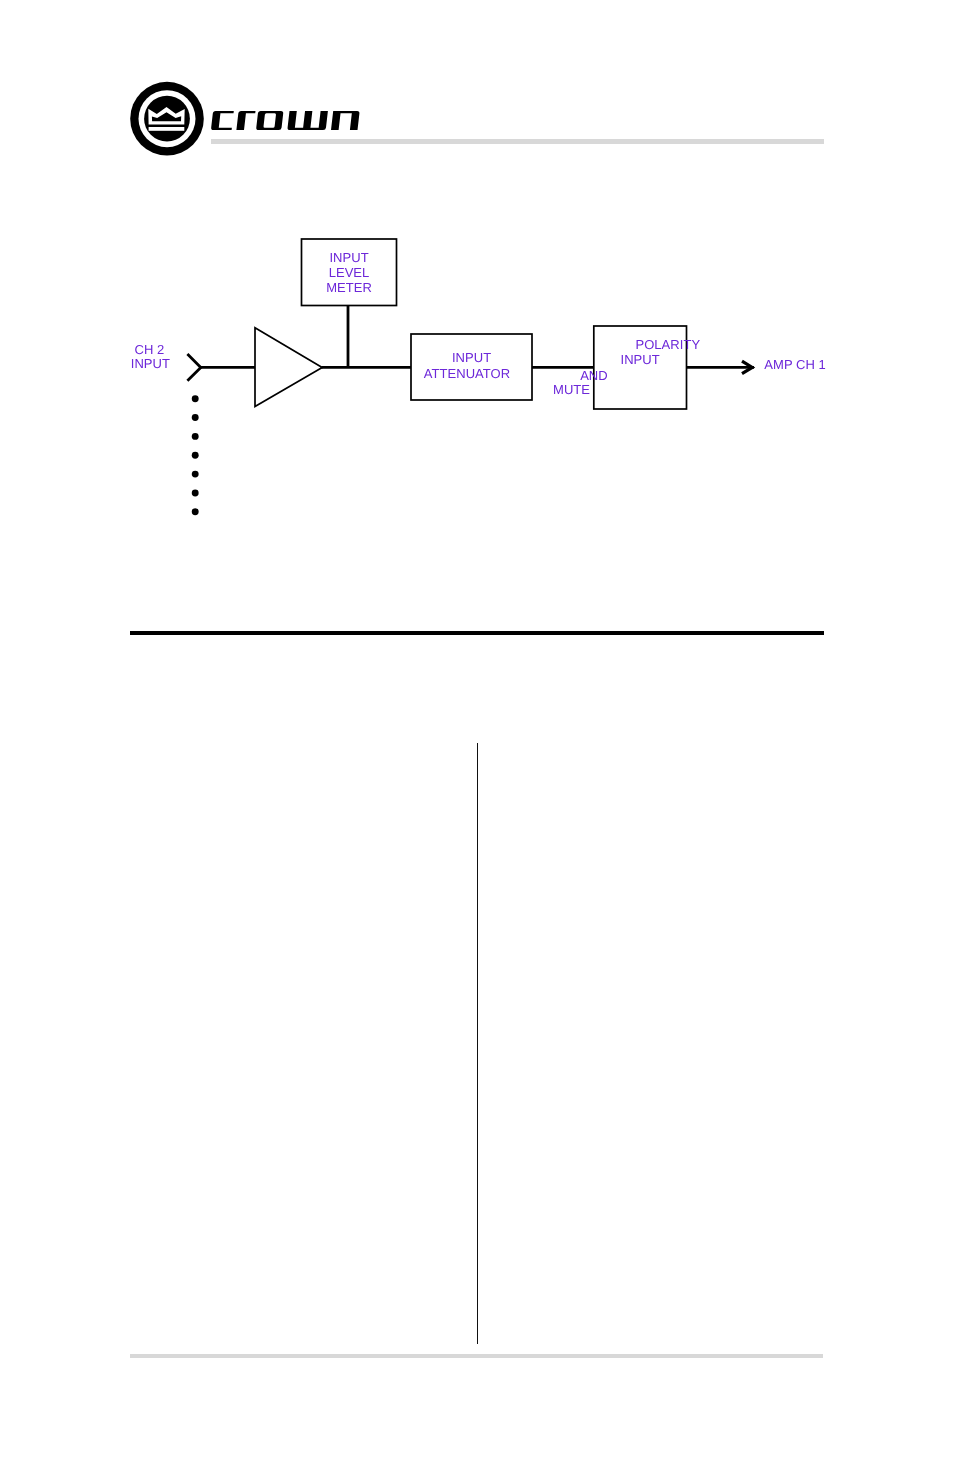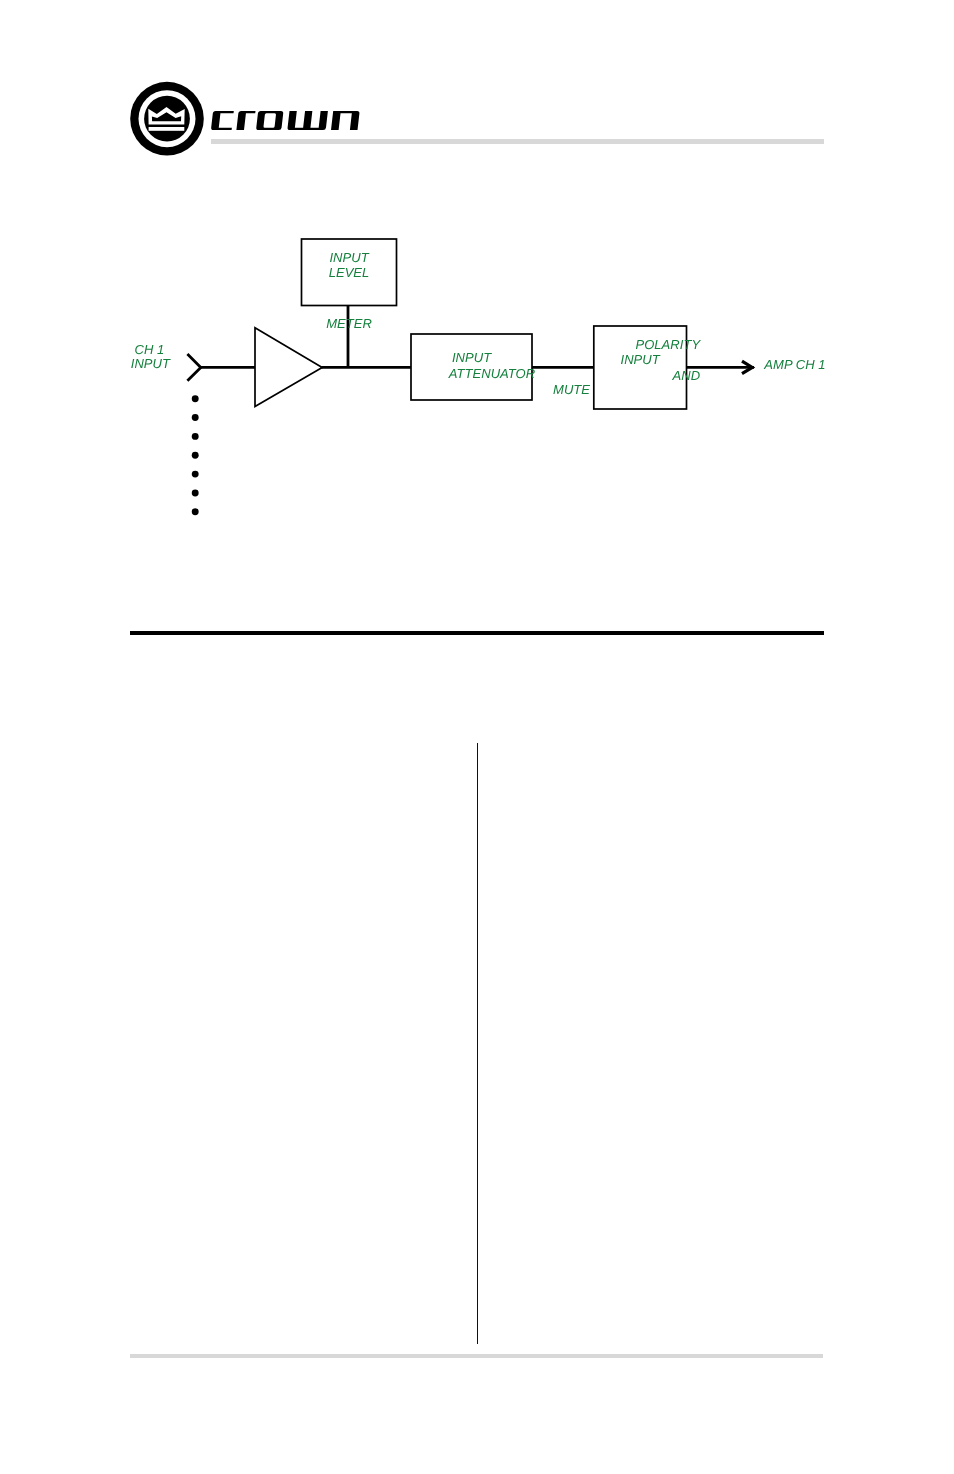--- a/index.html
+++ b/index.html
@@ -12,21 +12,21 @@
   .page { position:absolute; left:0; top:0; width:954px; height:1474px; background:#fff; }
 
   
   #logo-badge   { position:absolute; left:129.6px; top:80.8px;  width:76px;  height:76px; }
   #wordmark     { position:absolute; left:209px; top:105px; width:160px; height:32px; }
   #header-rule  { position:absolute; left:211px; top:138.9px; width:613.2px; height:4.7px; background:#d8d8d8; }
 
   
   #diagram      { position:absolute; left:0; top:0; width:954px; height:600px; }
   .lbl          { position:absolute; font-size:13px; line-height:13px; white-space:nowrap;
-                  letter-spacing:0.05px; color:#15803d;font-style:italic; }
+                  letter-spacing:0.05px; color:#6d28d9; }
 
   
   #section-rule { position:absolute; left:129.6px; top:630.8px; width:694.4px; height:4.1px; background:#000; }
   #col-divider  { position:absolute; left:477.1px; top:743px;  width:1.2px;  height:600.6px; background:#111; }
   #footer-rule  { position:absolute; left:130px;   top:1353.7px; width:693.3px; height:4.6px; background:#d8d8d8; }
 </style>
 </head>
 <body>
 
 <div class="page">
@@ -69,28 +69,28 @@
   <circle cx="195.2" cy="398.70" r="3.45" fill="#000"></circle>
   <circle cx="195.2" cy="417.55" r="3.45" fill="#000"></circle>
   <circle cx="195.2" cy="436.40" r="3.45" fill="#000"></circle>
   <circle cx="195.2" cy="455.25" r="3.45" fill="#000"></circle>
   <circle cx="195.2" cy="474.10" r="3.45" fill="#000"></circle>
   <circle cx="195.2" cy="492.95" r="3.45" fill="#000"></circle>
   <circle cx="195.2" cy="511.80" r="3.45" fill="#000"></circle>
   </svg>
   <div class="lbl" style="left:289.0px;top:250.9px;width:120px;text-align:center;">INPUT</div>
   <div class="lbl" style="left:289.0px;top:266.2px;width:120px;text-align:center;">LEVEL</div>
-  <div class="lbl" style="left:289.0px;top:281.4px;width:120px;text-align:center;margin-top:36px;">METER</div>
+  <div class="lbl" style="left:289.0px;top:281.4px;width:120px;text-align:center;">METER</div>
   <div class="lbl" style="left:401.5px;top:351.4px;width:140px;text-align:center;">INPUT</div>
-  <div class="lbl" style="left:422px;top:366.7px;width:140px;text-align:center;">ATTENUATOR</div>
+  <div class="lbl" style="left:397px;top:366.7px;width:140px;text-align:center;">ATTENUATOR</div>
   <div class="lbl" style="left:580.15px;top:337.6px;width:120px;text-align:right;">POLARITY</div>
   <div class="lbl" style="left:580.15px;top:353.1px;width:120px;text-align:center;">INPUT</div>
-  <div class="lbl" style="left:580.15px;top:368.5px;width:120px;text-align:right;">AND</div>
+  <div class="lbl" style="left:580.15px;top:368.5px;width:120px;text-align:left;">AND</div>
   <div class="lbl" style="left:553px;top:383.4px;width:120px;text-align:left;">MUTE</div>
-  <div class="lbl" style="left:89.5px;top:342.6px;width:120px;text-align:center;">CH 1</div>
+  <div class="lbl" style="left:89.5px;top:342.6px;width:120px;text-align:center;">CH 2</div>
   <div class="lbl" style="left:90.4px;top:357.4px;width:120px;text-align:center;">INPUT</div>
   <div class="lbl" style="left:764.3px;top:358px;width:120px;text-align:left;">AMP CH 1</div>
   </div>
 
   <div id="section-rule"></div>
   <div id="col-divider"></div>
   <div id="footer-rule"></div>
 </div>
 
 </body></html>

